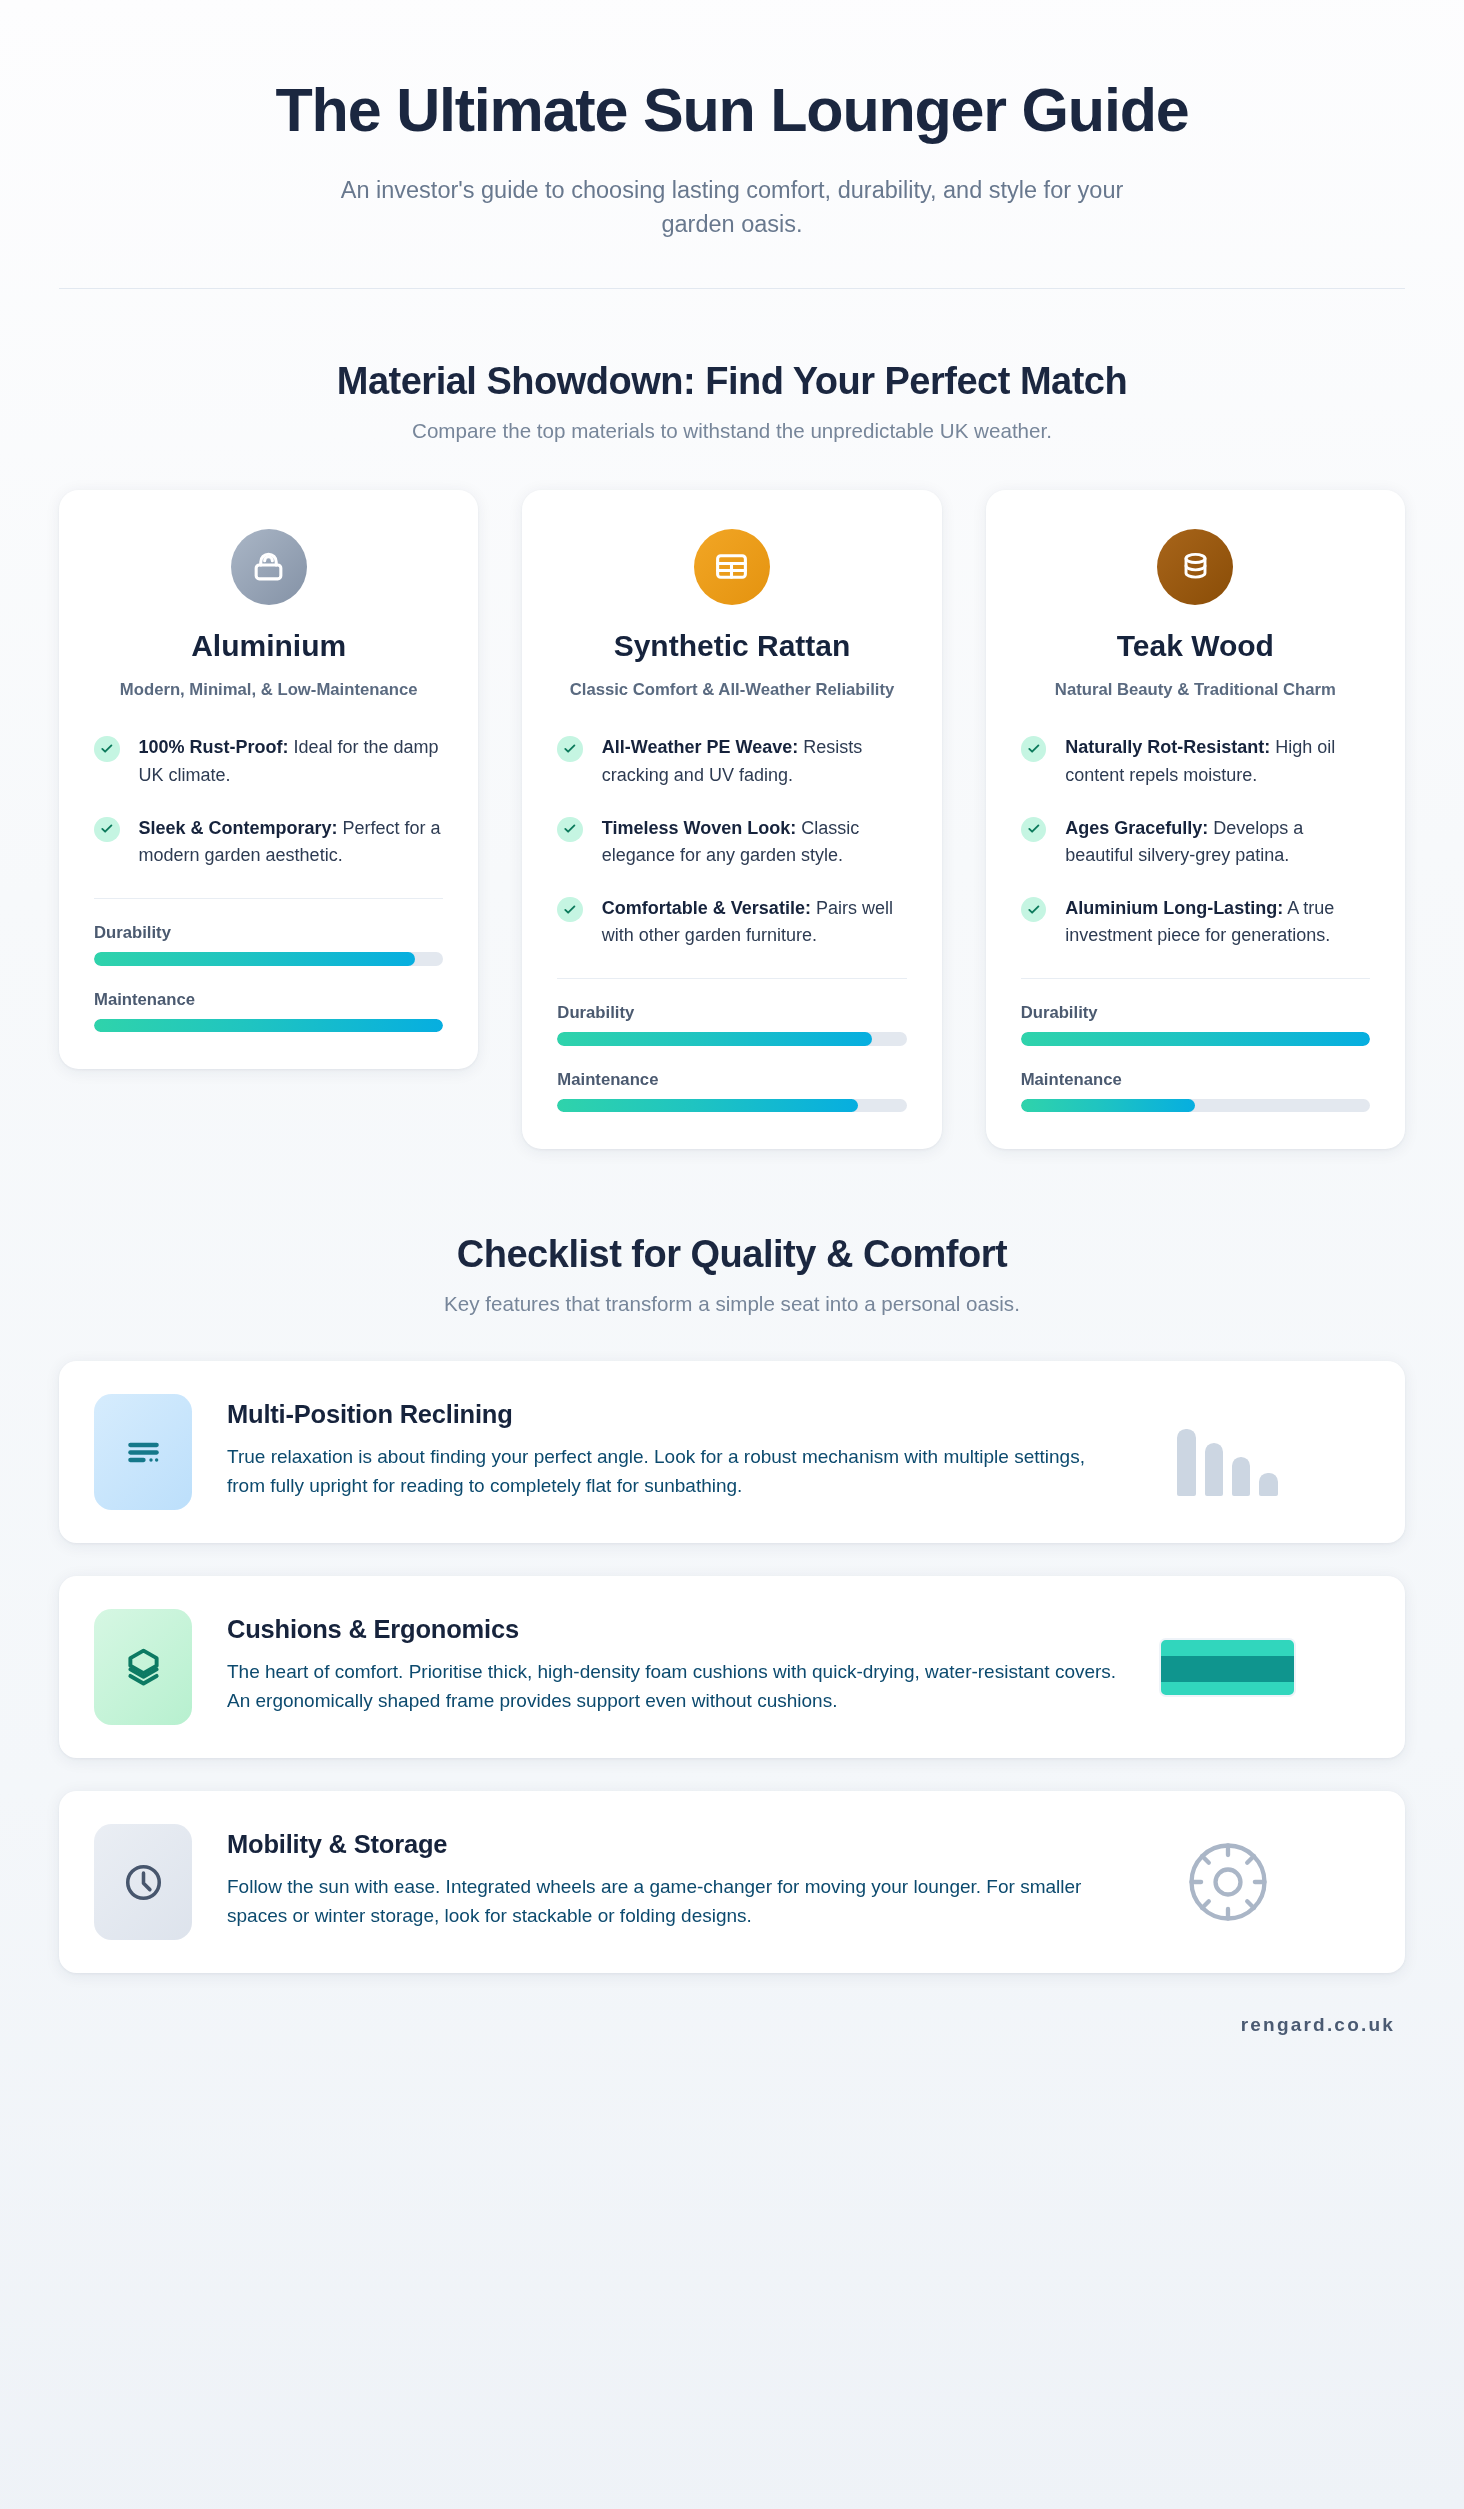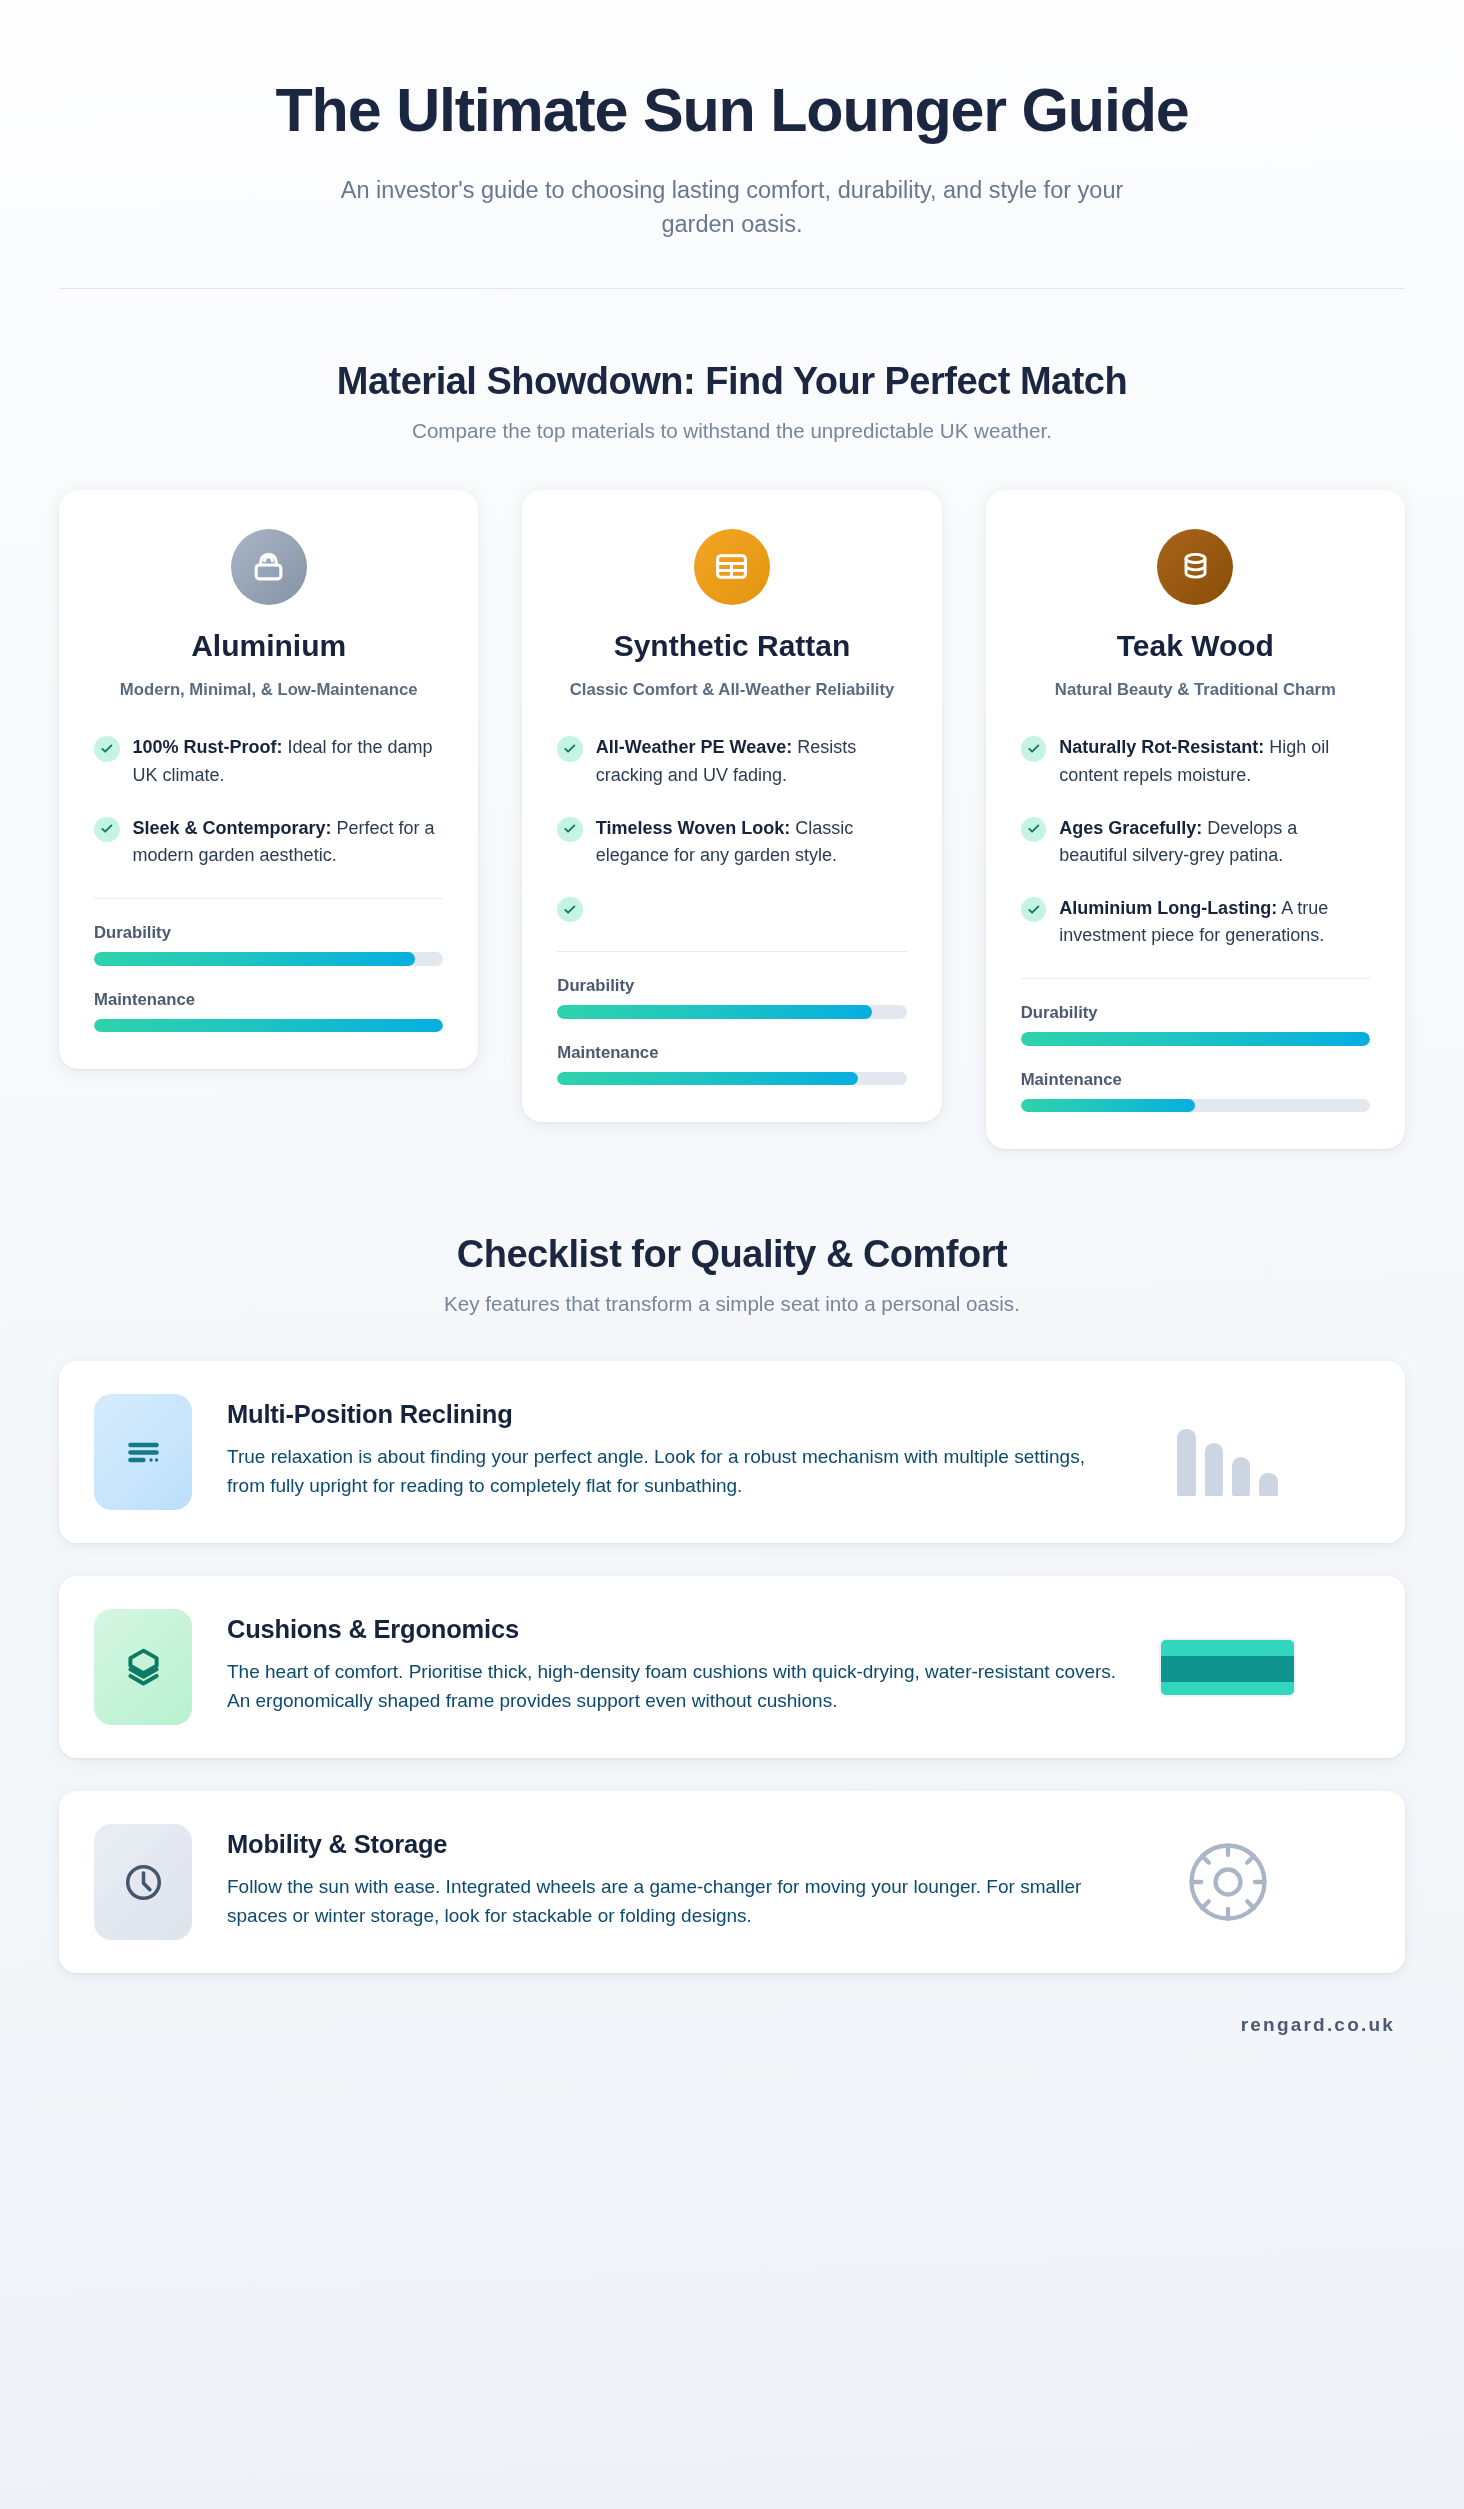--- a/index.html
+++ b/index.html
@@ -102,21 +102,21 @@
     text-align: center;
     font-size: 16.7px;
     font-weight: 700;
     color: #5a6a80;
     line-height: 1.4;
   }
 
   .flist { margin-top: 33px; flex: 1 1 auto; }
   .fitem {
     display: flex;
-    gap: 13px;
+    gap: 19px;
     margin-bottom: 25.5px;
     align-items: flex-start;
   }
   .fitem:last-child { margin-bottom: 0; }
   .check {
     flex: 0 0 auto;
     width: 25.5px; height: 25.5px;
     border-radius: 50%;
     background: #c5f5e2;
     display: flex; align-items: center; justify-content: center;
@@ -337,20 +337,21 @@
               </svg>
           </span>
           <span class="ftext"><b>Timeless Woven Look:</b><span> Classic elegance for any garden style.</span></span>
         </div>
         <div class="fitem">
           <span class="check">
             <svg width="13.7" height="13.7" viewBox="0 0 24 24" fill="none" stroke="#0c7a5c" stroke-width="3.2" stroke-linecap="round" stroke-linejoin="round">
                 <polyline points="20 6 9 17 4 12"></polyline>
               </svg>
           </span>
+          <span class="ftext"><b>Comfortable &amp; Versatile:</b><span> Pairs well with other garden furniture.</span></span>
         </div>
       </div>
 
       <div class="mcard-divider"></div>
       <div class="meter-block">
         <div class="meter-label">Durability</div>
         <div class="meter-track">
           <div class="meter-fill" style="width: 90%;"></div>
         </div>
       </div>

